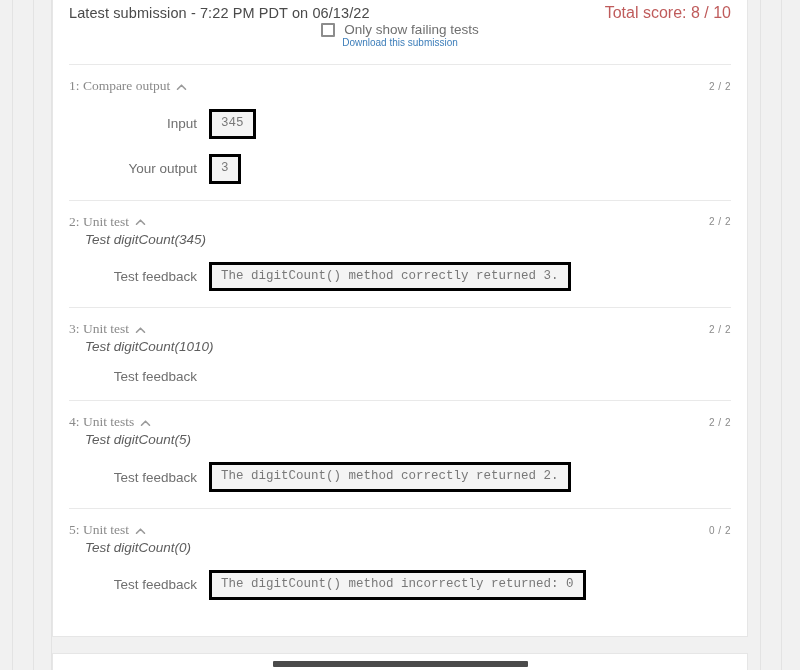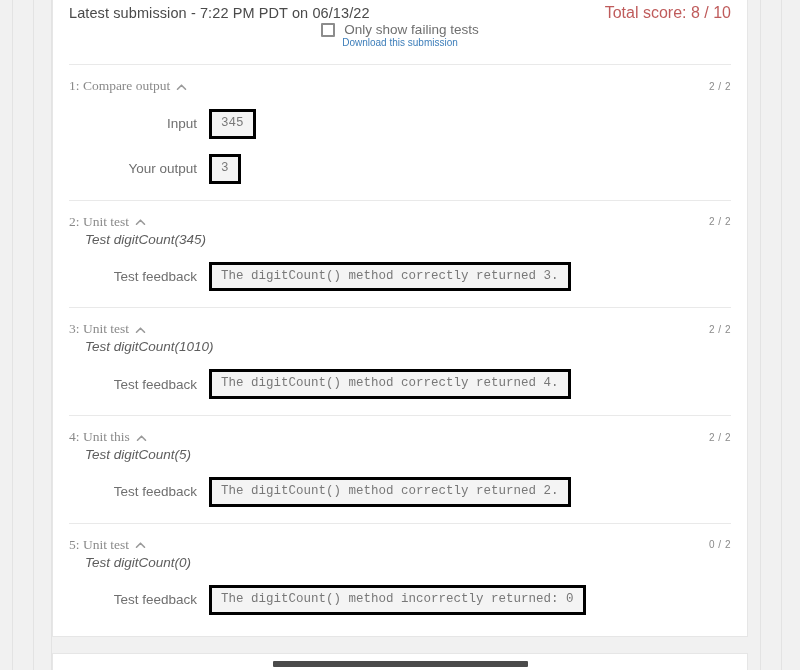--- a/index.html
+++ b/index.html
@@ -270,27 +270,26 @@
                 <svg width="11" height="11" viewBox="0 0 11 11">
                   <path d="M1.5 7.2 L5.5 3.2 L9.5 7.2" fill="none" stroke="#9a9a9a" stroke-width="1.6" stroke-linecap="round" stroke-linejoin="round"></path>
                 </svg>
               </span>
             </div>
             <span class="test-score">2 / 2</span>
           </div>
           <div class="test-desc">Test digitCount(1010)</div>
           <div class="kv-row">
             <span class="kv-key">Test feedback</span>
-            <span class="code-box">The digitCount() method correctly returned 4.</span>
-          </div>
-        </div>
-        <div class="test-section">
-          <div class="test-header">
-            <div class="test-title-wrap">
-              <span class="test-title">4: Unit this</span>
+          </div>
+        </div>
+        <div class="test-section">
+          <div class="test-header">
+            <div class="test-title-wrap">
+              <span class="test-title">4: Unit tests</span>
               <span class="caret">
                 <svg width="11" height="11" viewBox="0 0 11 11">
                   <path d="M1.5 7.2 L5.5 3.2 L9.5 7.2" fill="none" stroke="#9a9a9a" stroke-width="1.6" stroke-linecap="round" stroke-linejoin="round"></path>
                 </svg>
               </span>
             </div>
             <span class="test-score">2 / 2</span>
           </div>
           <div class="test-desc">Test digitCount(5)</div>
           <div class="kv-row">

